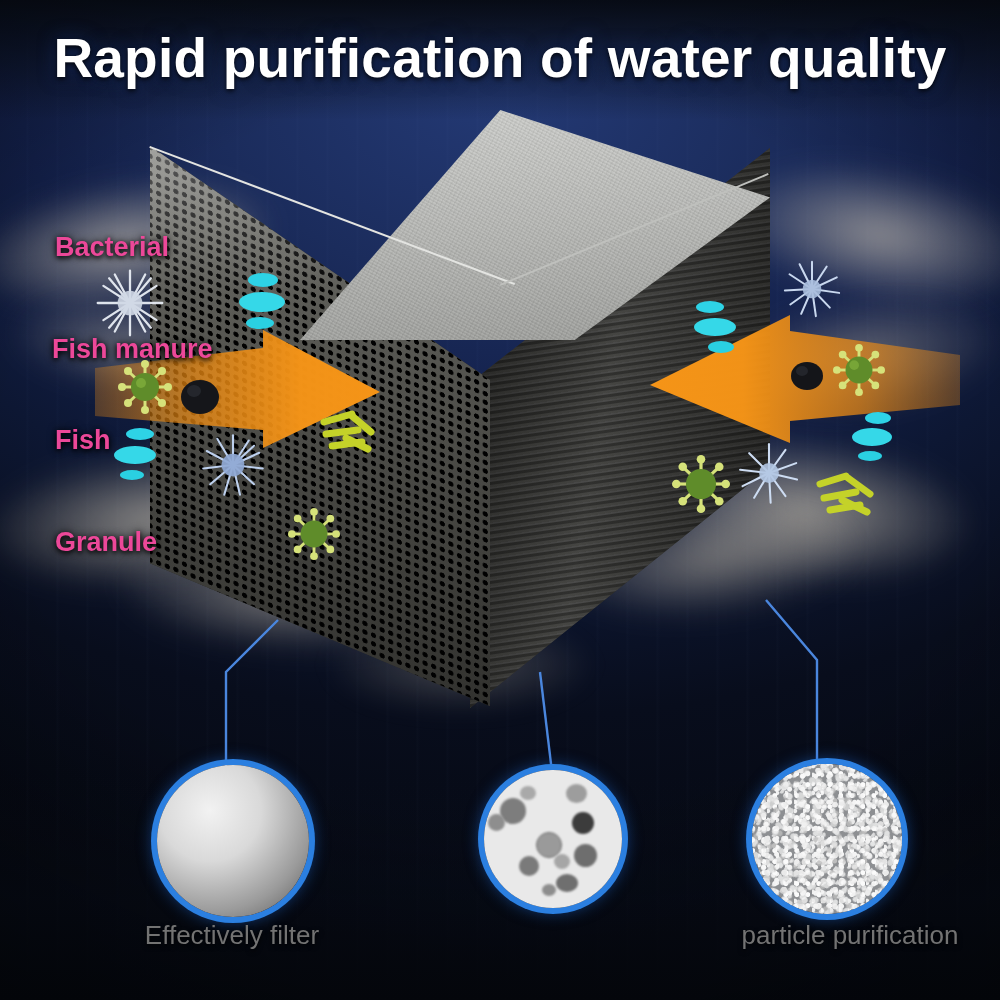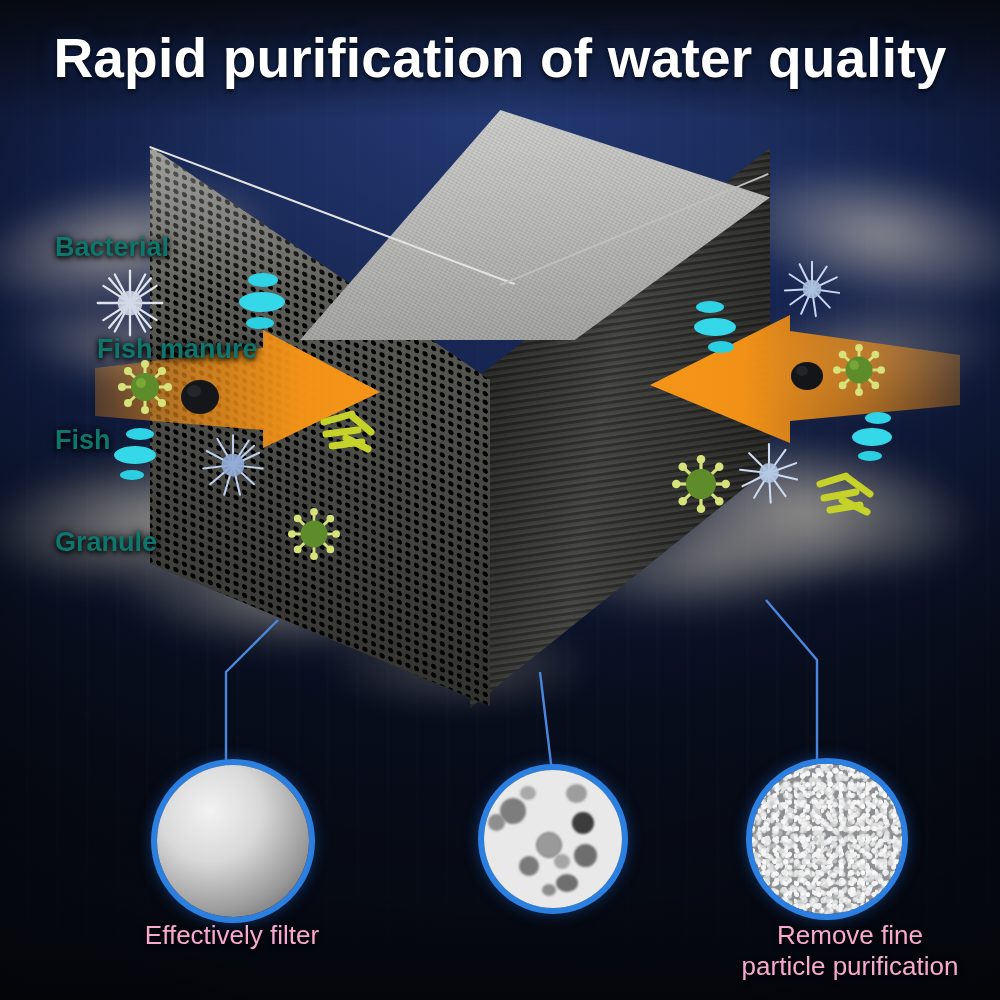--- a/index.html
+++ b/index.html
@@ -108,24 +108,24 @@
 
   
   .edge{position:absolute;background:#d7d8d5;height:2px;transform-origin:0 0;}
 
   
   .arrow-l{position:absolute;left:95px;top:330px;width:285px;height:130px;}
   .arrow-r{position:absolute;left:650px;top:315px;width:310px;height:135px;}
   .arrow-l svg,.arrow-r svg{width:100%;height:100%;display:block;}
 
   
-  .lbl{position:absolute;color:#0f766e;font-size:27px;font-weight:bold;
+  .lbl{position:absolute;color:#ec4899;font-size:27px;font-weight:bold;
        text-shadow:0 2px 5px rgba(0,0,0,.95),0 0 9px rgba(0,0,0,.8);white-space:nowrap;}
   .lbl-bacterial{left:55px;top:232px;}
-  .lbl-fish{left:52px;top:334px;margin-left:45px;}
+  .lbl-fish{left:52px;top:334px;}
   .lbl-drug{left:55px;top:425px;}
   .lbl-granule{left:55px;top:527px;}
 
   
   .sprite{position:absolute;}
   .sprite svg{display:block;overflow:visible;}
 
   
   .connectors{position:absolute;left:0;top:0;width:1000px;height:1000px;}
 
@@ -151,21 +151,21 @@
     background-image:
       radial-gradient(circle at 20% 25%, #f4f4f4 0 2px, rgba(0,0,0,0) 3px),
       radial-gradient(circle at 65% 15%, #eaeaea 0 2.4px, rgba(0,0,0,0) 3.4px),
       radial-gradient(circle at 80% 60%, #fbfbfb 0 2px, rgba(0,0,0,0) 3px),
       radial-gradient(circle at 35% 75%, #dedede 0 2.6px, rgba(0,0,0,0) 3.6px),
       radial-gradient(circle at 10% 55%, #f0f0f0 0 1.8px, rgba(0,0,0,0) 2.8px),
       radial-gradient(circle at 50% 45%, #bdbdbd 0 2.2px, rgba(0,0,0,0) 3.2px);
     background-size:13px 13px,17px 17px,11px 11px,19px 19px,9px 9px,15px 15px;}
 
   
-  .cap{position:absolute;color:#f9a8d4;font-size:26px;line-height:1.18;
+  .cap{position:absolute;color:#737373;font-size:26px;line-height:1.18;
        text-align:center;text-shadow:0 2px 5px rgba(0,0,0,.9);}
   .cap1{left:42px;top:920px;width:380px;}
   .cap2{left:392px;top:918px;width:300px;}
   .cap3{left:700px;top:920px;width:300px;}
 </style>
 </head>
 <body>
 
 <div id="stage">
 
@@ -559,17 +559,16 @@
       <div class="gran-tex" style="transform:rotate(37deg) scale(1.1);opacity:.8;"></div>
     </div>
   </div>
 
   <div class="cap cap1">
     <div>Effectively filter</div>
   </div>
   <div class="cap cap2">
   </div>
   <div class="cap cap3">
-    <div>Remove fine</div>
     <div>particle purification</div>
   </div>
 
 </div>
 
 </body></html>

